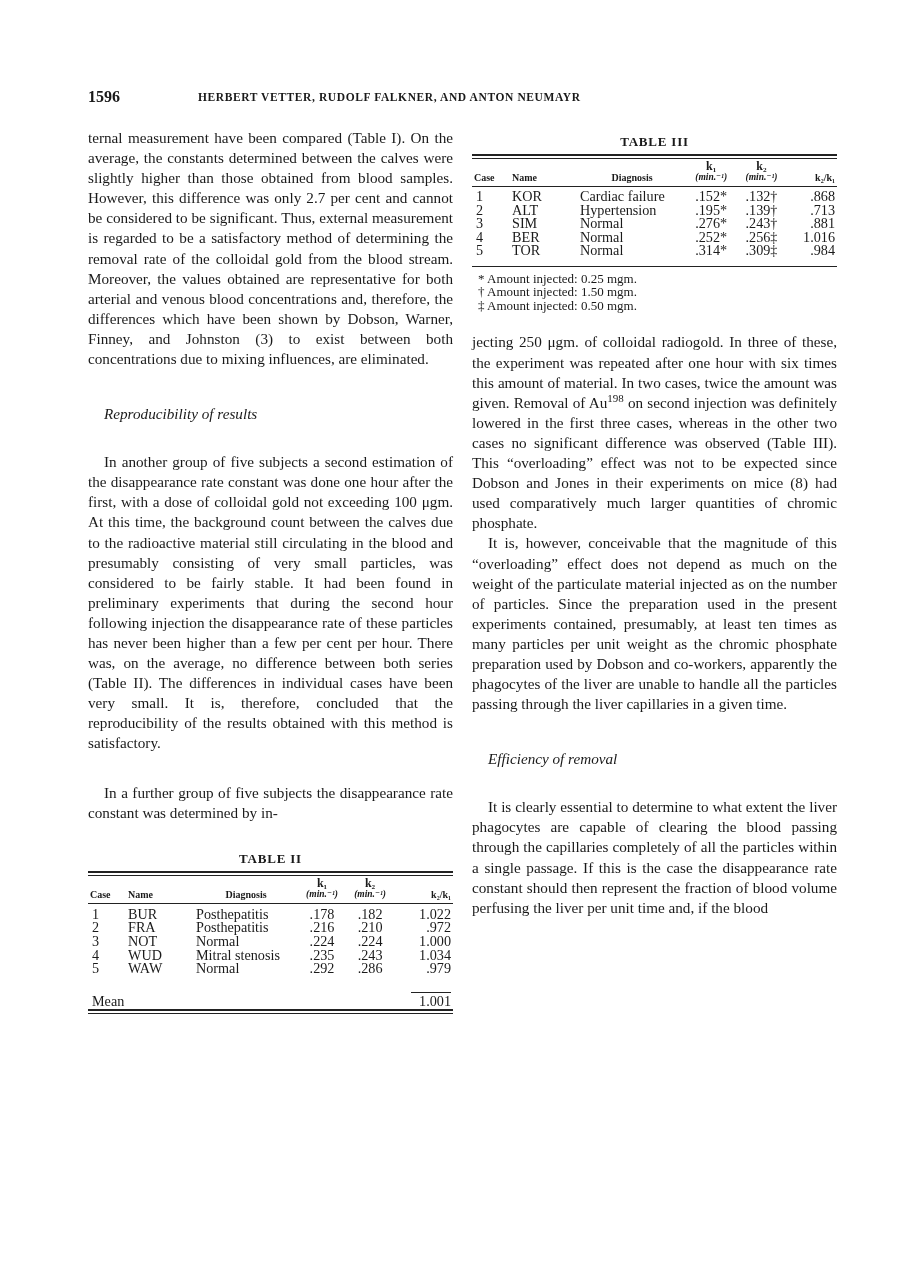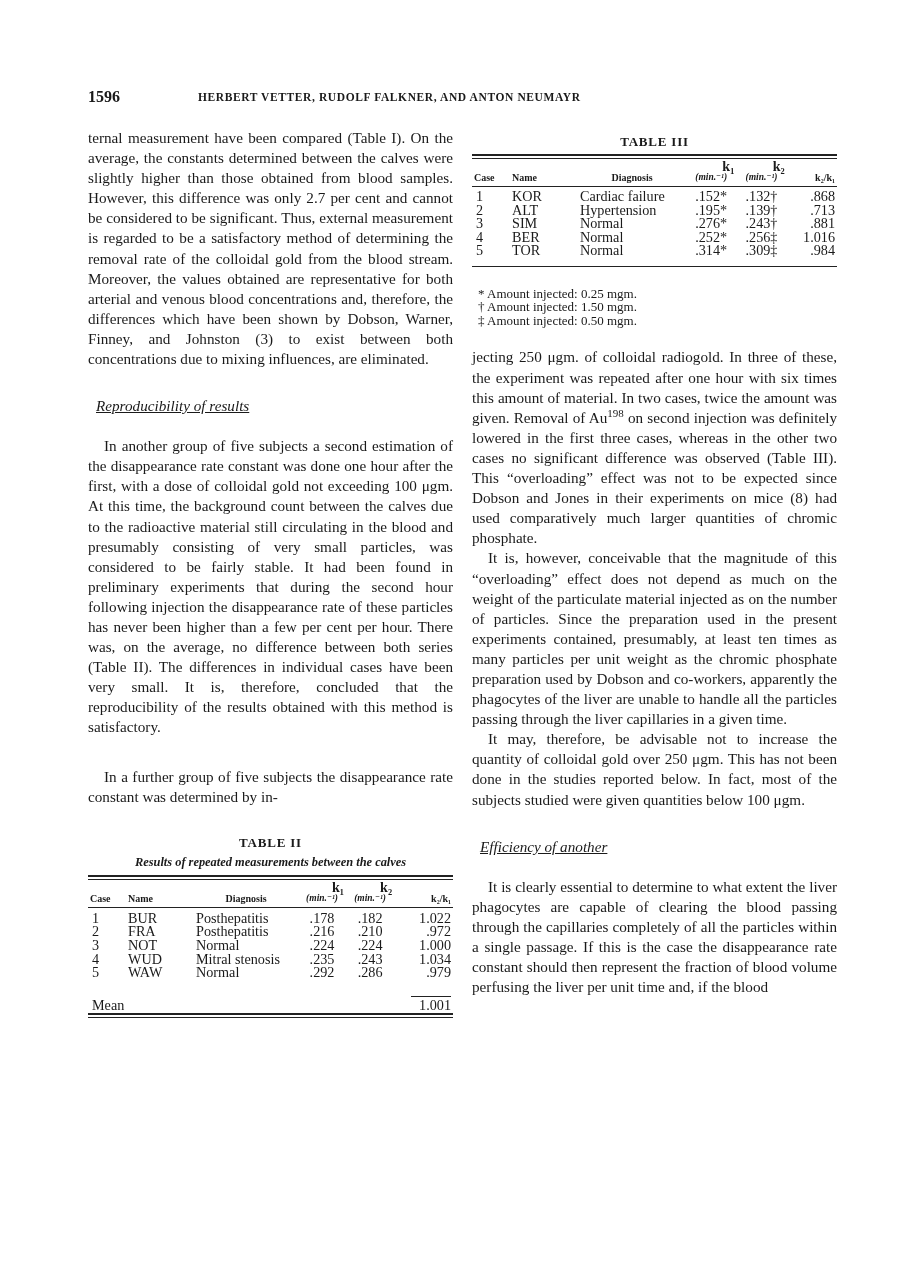--- a/index.html
+++ b/index.html
@@ -15,38 +15,38 @@
   .col { position: absolute; top: 128px; width: 365px; }
   .col-left { left: 88px; }
   .col-right { left: 472px; }
 
   p.body {
     margin: 0; font-size: 15.2px; line-height: 20.1px; text-align: justify;
     hyphens: none;
   }
   p.body.indent { text-indent: 16px; }
   h3.section {
-    margin: 8px; font-style: italic; font-weight: normal; font-size: 15.2px; line-height: 20px; text-decoration: underline;
+    margin: 16px; font-style: italic; font-weight: normal; font-size: 15.2px; line-height: 20px;
   }
   sup { font-size: 11px; line-height: 0; }
 
   .table-block { width: 365px; }
   .table-label { text-align: center; font-size: 13px; font-weight: bold; letter-spacing: 0.8px; margin-bottom: 4px; }
   .table-caption { text-align: center; font-style: italic; font-weight: bold; font-size: 12.4px; line-height: 14px; margin-bottom: 6px; }
   .rule-double { border-top: 2px solid #222; border-bottom: 1px solid #222; height: 2px; }
   .rule-single { border-top: 1.5px solid #222; }
   table.data { width: 100%; border-collapse: collapse; }
   table.data th { font-size: 10px; font-weight: bold; padding: 2px 2px 3px; vertical-align: bottom; line-height: 11px; }
-  table.data th .k { display: block; font-size: 14px; text-align: right; }
+  table.data th .k { display: block; font-size: 12px; }
   table.data th .unit { display: block; font-style: italic; font-size: 9.5px; }
   table.data td { font-size: 14.2px; line-height: 13.6px; padding: 0 2px; white-space: nowrap; }
   .t-left { text-align: left; }
   .t-center { text-align: center; }
   .t-right { text-align: right; }
-  .footnotes { font-size: 13px; line-height: 13.5px; margin-top: 20px; padding-left: 6px; }
+  .footnotes { font-size: 13px; line-height: 13.5px; margin-top: 5px; padding-left: 6px; }
   .mean-row td { padding-top: 6px; padding-bottom: 6px; margin-top: 36px; }
   .mean-rule { border-top: 1.5px solid #222; display: inline-block; width: 40px; }
 </style>
 </head>
 <body>
 
 <div class="page-header">
   <span class="page-number">1596</span>
   <span class="running-head">HERBERT VETTER, RUDOLF FALKNER, AND ANTON NEUMAYR</span>
 </div>
@@ -62,21 +62,20 @@
 
   <div style="height:19px"></div>
   <div style="height:10px"></div>
 
   <p class="body indent">In a further group of five subjects the disappearance rate constant was determined by in-</p>
 
   <div style="height:28px"></div>
 
   <div class="table-block">
     <div class="table-label">TABLE II</div>
-    <div class="table-caption">Results of repeated measurements between the calves</div>
     <div class="rule-double"></div>
     <table class="data">
       <thead>
         <tr style="border-bottom:1.5px solid #222">
           <th class="t-left" style="width:34px">Case</th>
           <th class="t-left" style="width:64px">Name</th>
           <th class="t-center" style="width:100px">Diagnosis</th>
           <th class="t-center">
             <span class="k">k₁</span>
             <span class="unit">(min.⁻¹)</span>
@@ -223,20 +222,19 @@
       <div>‡ Amount injected: 0.50 mgm.</div>
     </div>
   </div>
 
   <div style="height:20px"></div>
 
   <p class="body"><span>jecting 250 μgm. of colloidal radiogold. In three of these, the experiment was repeated after one hour with six times this amount of material. In two cases, twice the amount was given. Removal of Au</span><sup>198</sup><span> on second injection was definitely lowered in the first three cases, whereas in the other two cases no significant difference was observed (Table III). This “overloading” effect was not to be expected since Dobson and Jones in their experiments on mice (8) had used comparatively much larger quantities of chromic phosphate.</span></p>
 
   <p class="body indent">It is, however, conceivable that the magnitude of this “overloading” effect does not depend as much on the weight of the particulate material injected as on the number of particles. Since the preparation used in the present experiments contained, presumably, at least ten times as many particles per unit weight as the chromic phosphate preparation used by Dobson and co-workers, apparently the phagocytes of the liver are unable to handle all the particles passing through the liver capillaries in a given time.</p>
 
-  <p class="body indent">It may, therefore, be advisable not to increase the quantity of colloidal gold over 250 μgm. This has not been done in the studies reported below. In fact, most of the subjects studied were given quantities below 100 μgm.</p>
 
   <div style="height:19px"></div>
-  <h3 class="section">Efficiency of another</h3>
+  <h3 class="section">Efficiency of removal</h3>
   <div style="height:12px"></div>
 
   <p class="body indent">It is clearly essential to determine to what extent the liver phagocytes are capable of clearing the blood passing through the capillaries completely of all the particles within a single passage. If this is the case the disappearance rate constant should then represent the fraction of blood volume perfusing the liver per unit time and, if the blood</p>
 </div>
 
 </body></html>

